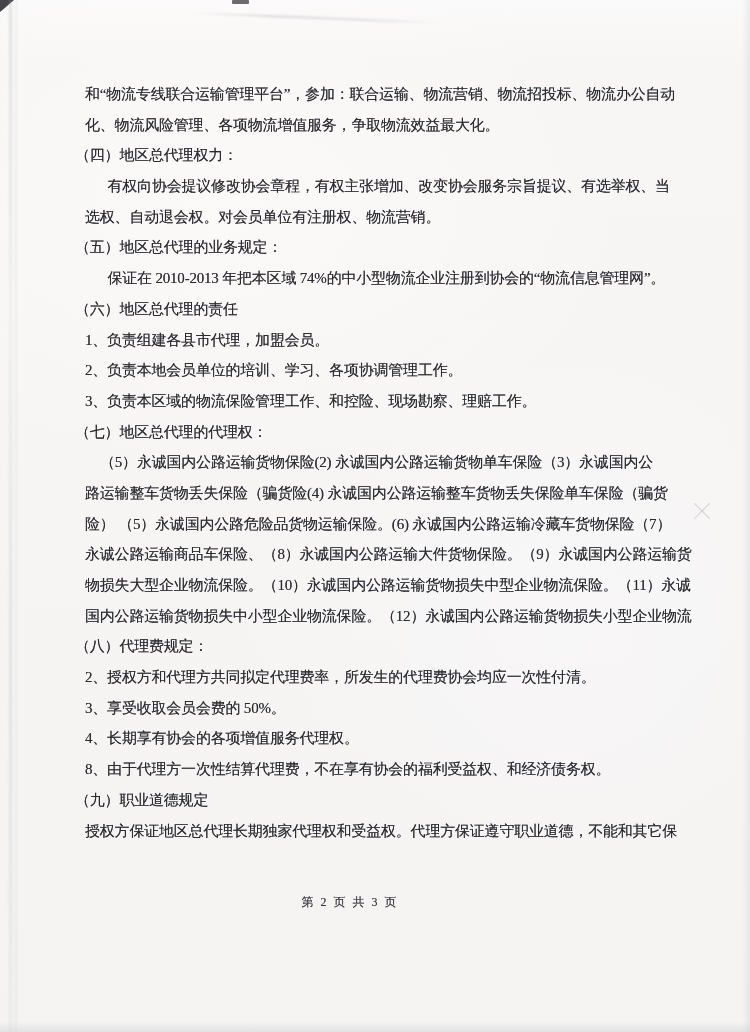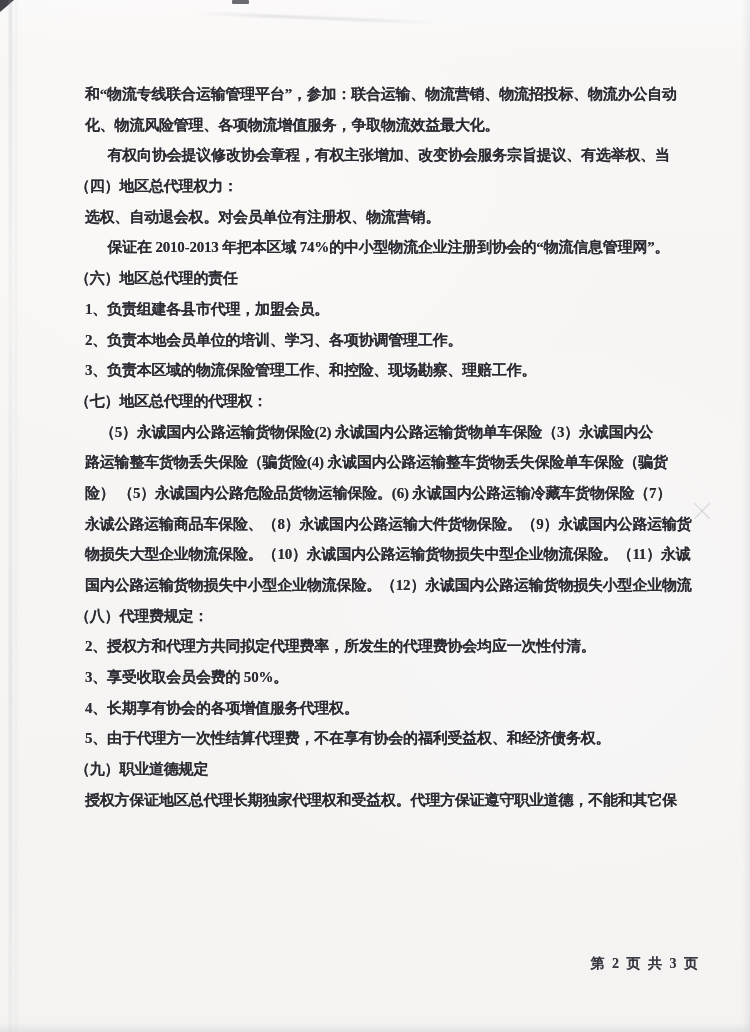--- a/index.html
+++ b/index.html
@@ -8,21 +8,20 @@
     font-family:"Liberation Serif","DejaVu Serif",serif;
     background:#e9e8e6;
   }
   .page{
     position:relative;width:750px;height:1032px;
     background:
       radial-gradient(ellipse 600px 400px at 30% 20%, rgba(255,252,250,.6), rgba(255,255,255,0) 70%),
       radial-gradient(ellipse 500px 500px at 75% 60%, rgba(250,248,252,.5), rgba(255,255,255,0) 70%),
       linear-gradient(180deg,#fbfafa 0%, #f7f6f4 6%, #f6f5f3 55%, #f4f3f1 100%);
     overflow:hidden;
-    font-weight:bold;
   }
   
   .fold-line{position:absolute;left:9px;top:0;width:3px;height:100%;
     background:linear-gradient(to bottom, rgba(165,170,185,.30), rgba(165,170,185,.10) 30%, rgba(165,170,185,.26) 65%, rgba(165,170,185,.12));
     filter:blur(1px);}
   .fold-line2{position:absolute;left:15px;top:0;width:2px;height:100%;
     background:rgba(190,195,205,.18);filter:blur(1px);}
   .corner-mark{position:absolute;left:0;top:0;width:14px;height:12px;background:#23232a;
     clip-path:polygon(0 0,100% 0,55% 45%,0 100%);opacity:.85;}
   .top-dash{position:absolute;left:232px;top:0;width:17px;height:4px;background:#3a3a42;
@@ -44,61 +43,62 @@
     position:absolute;left:85px;top:79px;width:616px;
     color:#2b2b33;font-size:15px;line-height:30.7px;
     letter-spacing:-0.2px;
     text-shadow:0 0 .5px rgba(43,43,51,.65);
   }
   .line{white-space:nowrap;height:30.7px;}
   .line.head{margin-left:-10px;}
   .line.ind{text-indent:1.5em;}
   .line.ind-sm{text-indent:1em;}
   .footer{
-    position:absolute;left:0;top:954px;width:700px;text-align:right;
-    color:#383842;font-size:14px;letter-spacing:2px;line-height:20px;
+    position:absolute;left:0;top:892px;width:700px;text-align:center;
+    color:#383842;font-size:12px;letter-spacing:2px;line-height:20px;
     text-shadow:0 0 .5px rgba(56,56,66,.6);
   }
 </style>
 </head>
 <body>
 
 <div class="page">
 
   <div class="corner-mark"></div>
   <div class="top-dash"></div>
   <div class="fold-line"></div>
   <div class="fold-line2"></div>
   <div class="crease"></div>
   <div class="smudge"></div>
   <div class="right-shade"></div>
   <div class="bottom-shade"></div>
 
   <div class="text-block">
     <div class="line">和“物流专线联合运输管理平台”，参加：联合运输、物流营销、物流招投标、物流办公自动</div>
     <div class="line">化、物流风险管理、各项物流增值服务，争取物流效益最大化。</div>
+    <div class="line head">（四）地区总代理权力：</div>
     <div class="line ind">有权向协会提议修改协会章程，有权主张增加、改变协会服务宗旨提议、有选举权、当</div>
-    <div class="line head">（四）地区总代理权力：</div>
     <div class="line">选权、自动退会权。对会员单位有注册权、物流营销。</div>
+    <div class="line head">（五）地区总代理的业务规定：</div>
     <div class="line ind">保证在 2010-2013 年把本区域 74%的中小型物流企业注册到协会的“物流信息管理网”。</div>
     <div class="line head">（六）地区总代理的责任</div>
     <div class="line">1、负责组建各县市代理，加盟会员。</div>
     <div class="line">2、负责本地会员单位的培训、学习、各项协调管理工作。</div>
     <div class="line">3、负责本区域的物流保险管理工作、和控险、现场勘察、理赔工作。</div>
     <div class="line head">（七）地区总代理的代理权：</div>
     <div class="line ind-sm">（5）永诚国内公路运输货物保险(2) 永诚国内公路运输货物单车保险（3）永诚国内公</div>
     <div class="line">路运输整车货物丢失保险（骗货险(4) 永诚国内公路运输整车货物丢失保险单车保险（骗货</div>
     <div class="line">险） （5）永诚国内公路危险品货物运输保险。(6) 永诚国内公路运输冷藏车货物保险（7）</div>
     <div class="line">永诚公路运输商品车保险、（8）永诚国内公路运输大件货物保险。（9）永诚国内公路运输货</div>
     <div class="line">物损失大型企业物流保险。（10）永诚国内公路运输货物损失中型企业物流保险。（11）永诚</div>
     <div class="line">国内公路运输货物损失中小型企业物流保险。（12）永诚国内公路运输货物损失小型企业物流</div>
     <div class="line head">（八）代理费规定：</div>
     <div class="line">2、授权方和代理方共同拟定代理费率，所发生的代理费协会均应一次性付清。</div>
     <div class="line">3、享受收取会员会费的 50%。</div>
     <div class="line">4、长期享有协会的各项增值服务代理权。</div>
-    <div class="line">5、由于代理方一次性结算代理费，不在享有协会的福利受益权、和经济债务权。</div>
+    <div class="line">8、由于代理方一次性结算代理费，不在享有协会的福利受益权、和经济债务权。</div>
     <div class="line head">（九）职业道德规定</div>
     <div class="line">授权方保证地区总代理长期独家代理权和受益权。代理方保证遵守职业道德，不能和其它保</div>
   </div>
 
   <div class="footer">第 2 页 共 3 页</div>
 
 </div>
 
 </body></html>

